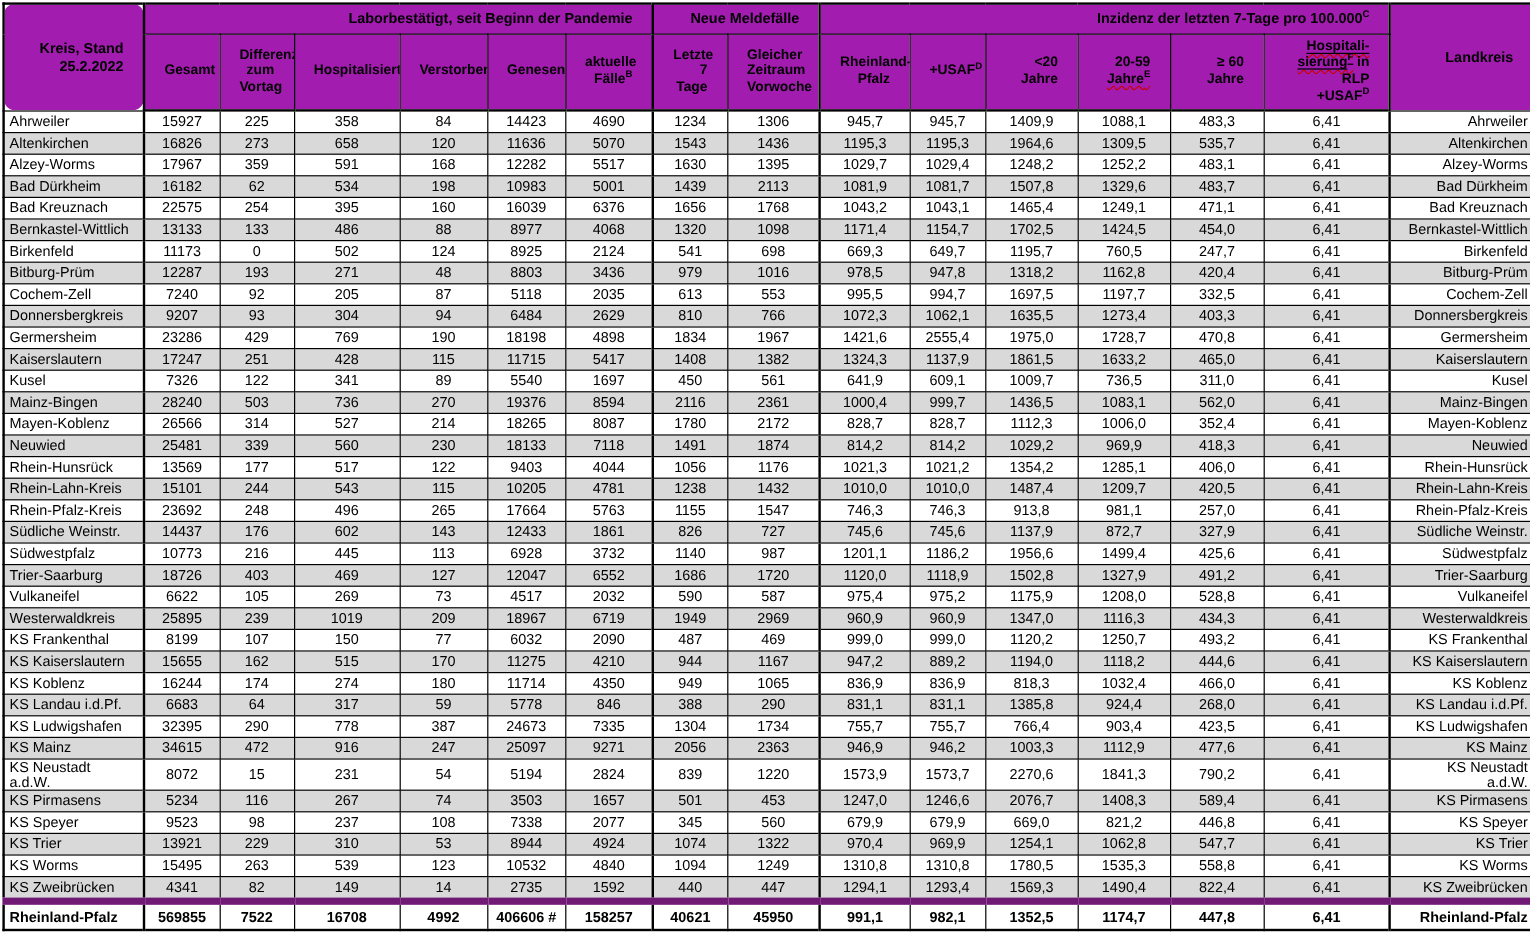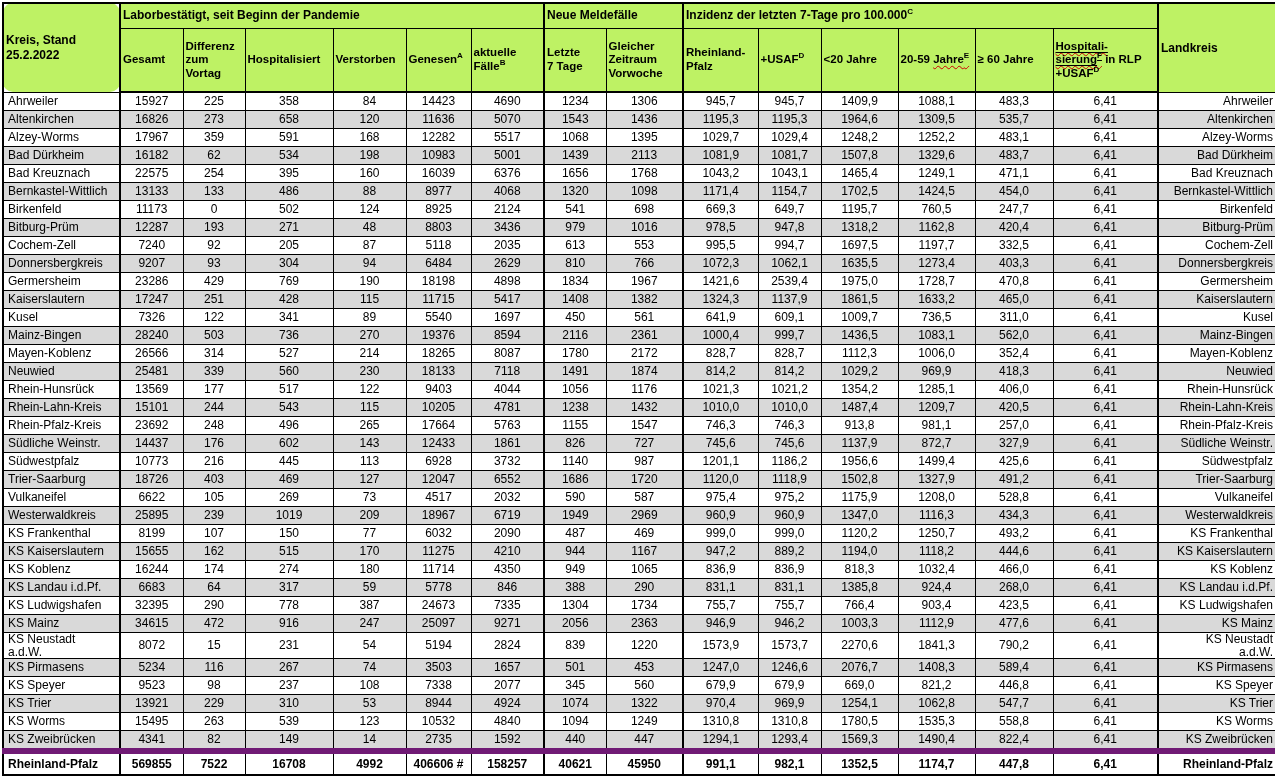--- a/index.html
+++ b/index.html
@@ -1,19 +1,19 @@
 <!DOCTYPE html>
 <html lang="de"><head>
 <meta charset="utf-8">
 <style>
   html,body{margin:0;padding:0;background:#fff;}
   body{width:1275px;height:780px;overflow:hidden;font-family:"Liberation Sans",sans-serif;color:#000;}
   table{border-collapse:collapse;table-layout:fixed;width:1271px;margin:2px;border:2px solid #000;}
   th,td{border:1px solid #000;overflow:hidden;}
-  thead th{background:#bef264;font-weight:bold;text-align:left;vertical-align:middle;padding:0 2px;}
+  thead th{background:#a21caf;font-weight:bold;text-align:right;vertical-align:middle;padding:0 16px;}
   .group{font-size:12px;height:24px;line-height:1.1;}
   .sub{font-size:11.5px;height:62px;white-space:pre-line;line-height:1.18;}
   .kreis-head{font-size:12px;white-space:pre-line;line-height:1.25;border-radius:10px;}
   .lk-head{font-size:12px;}
   thead tr.subrow th{border-bottom:2px solid #000;}
   td{font-size:12px;height:17px;text-align:center;padding:0 2px;line-height:1.05;vertical-align:middle;}
   tr.stripe td{background:#d9d9d9;}
   .name-cell{text-align:left;padding-left:4px;white-space:pre-line;}
   .lk-cell{text-align:right;padding-right:4px;white-space:pre-line;}
   .bl2{border-left:2px solid #000;}
@@ -115,21 +115,21 @@
         <td class="lk-cell bl2">Altenkirchen</td>
       </tr>
       <tr>
         <td class="name-cell">Alzey-Worms</td>
         <td class="bl2">17967</td>
         <td>359</td>
         <td>591</td>
         <td>168</td>
         <td>12282</td>
         <td>5517</td>
-        <td class="bl2">1068</td>
+        <td class="bl2">1630</td>
         <td>1395</td>
         <td class="bl2">1029,7</td>
         <td>1029,4</td>
         <td>1248,2</td>
         <td>1252,2</td>
         <td>483,1</td>
         <td>6,41</td>
         <td class="lk-cell bl2">Alzey-Worms</td>
       </tr>
       <tr class="stripe">
@@ -262,21 +262,21 @@
         <td class="name-cell">Germersheim</td>
         <td class="bl2">23286</td>
         <td>429</td>
         <td>769</td>
         <td>190</td>
         <td>18198</td>
         <td>4898</td>
         <td class="bl2">1834</td>
         <td>1967</td>
         <td class="bl2">1421,6</td>
-        <td>2539,4</td>
+        <td>2555,4</td>
         <td>1975,0</td>
         <td>1728,7</td>
         <td>470,8</td>
         <td>6,41</td>
         <td class="lk-cell bl2">Germersheim</td>
       </tr>
       <tr class="stripe">
         <td class="name-cell">Kaiserslautern</td>
         <td class="bl2">17247</td>
         <td>251</td>

